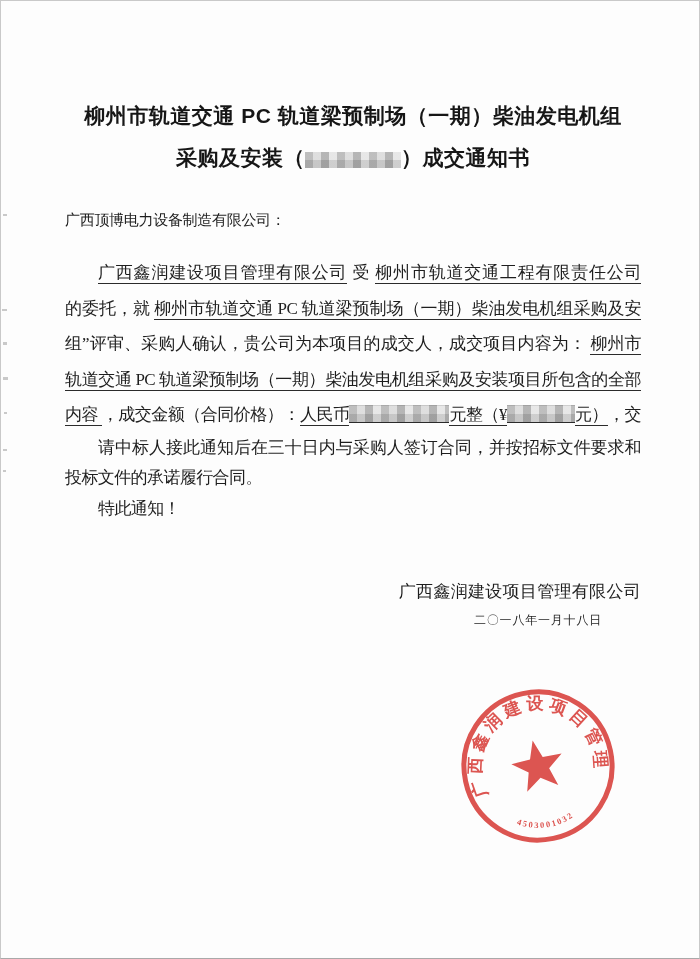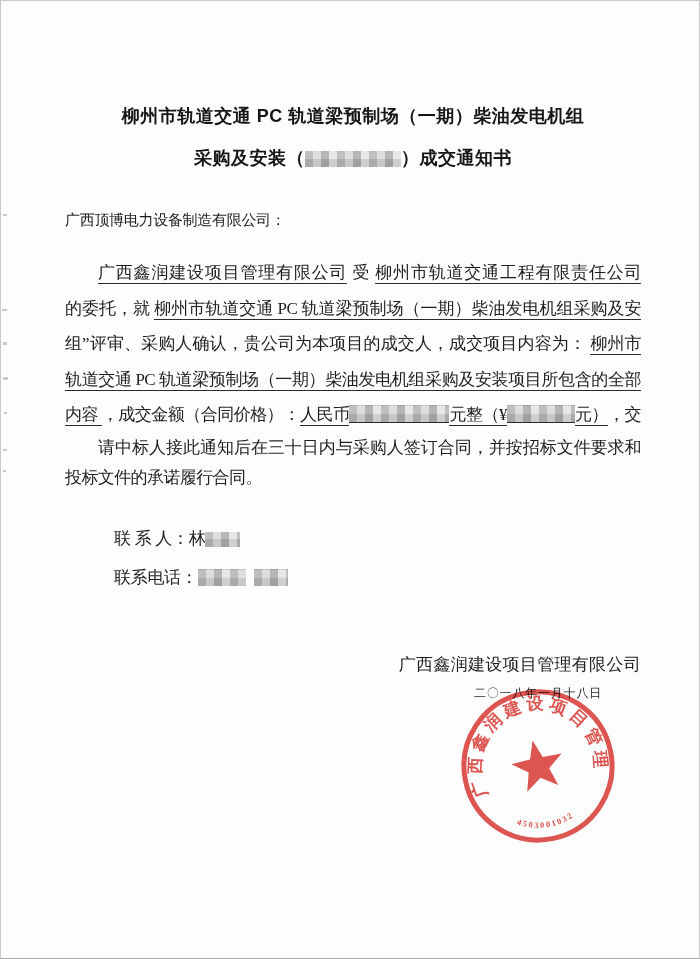--- a/index.html
+++ b/index.html
@@ -10,21 +10,21 @@
     border:1px solid #c9c9c9;
     border-bottom-color:#a9a9a9;
     overflow:hidden;
     font-family:"Liberation Serif","DejaVu Serif",serif;
     color:#1e1e1e;
   }
   .doc{position:absolute;left:64px;right:58px;top:0;}
   .doc-title{
     font-family:"Liberation Sans","DejaVu Sans",sans-serif;
     font-weight:700;
-    font-size:18px;
+    font-size:21px;
     letter-spacing:.5px;
     text-align:center;
     line-height:30px;
     color:#161616;
   }
   .doc-title.first{margin-top:100px;}
   .doc-title.second{margin-top:12px;}
   .addressee{
     margin-top:32px;
     font-size:15px;
@@ -85,26 +85,23 @@
     <div class="addressee">广西顶博电力设备制造有限公司：</div>
 
     <div class="body-lines">
         <div class="line indent j"><span class="u">广西鑫润建设项目管理有限公司</span><span> 受 </span><span class="u">柳州市轨道交通工程有限责任公司</span></div>
         <div class="line j"><span>的委托，就 </span><span class="u">柳州市轨道交通 PC 轨道梁预制场（一期）柴油发电机组采购及安</span></div>
         <div class="line j"><span>组”评审、采购人确认，贵公司为本项目的成交人，成交项目内容为： </span><span class="u">柳州市</span></div>
         <div class="line j"><span class="u">轨道交通 PC 轨道梁预制场（一期）柴油发电机组采购及安装项目所包含的全部</span></div>
         <div class="line j"><span class="u">内容 </span><span>，成交金额（合同价格）：</span><span class="u">人民币</span><span class="mosaic u" style="width: 100px; height: 16px;"></span><span class="u">元整（¥</span><span class="mosaic u" style="width: 68px; height: 16px;"></span><span class="u">元）</span><span>，交</span></div>
         <div class="line indent j tight"><span>请中标人接此通知后在三十日内与采购人签订合同，并按招标文件要求和</span></div>
         <div class="line tight"><span>投标文件的承诺履行合同。</span></div>
+        <div class="line indent tight"><span>特此通知！</span></div>
       </div>
 
-    <div class="contact-lines">
-        <div class="line gap-top"><span>联 系 人：林</span><span class="mosaic" style="width: 35px; height: 15px;"></span></div>
-        <div class="line"><span>联系电话：</span><span class="mosaic" style="width: 48px; height: 17px;"></span><span style="display: inline-block; width: 8px;"></span><span class="mosaic" style="width: 34px; height: 17px;"></span></div>
-      </div>
 
     <div class="signature">
       <div class="sig-company">广西鑫润建设项目管理有限公司</div>
       <div class="sig-date">二〇一八年一月十八日</div>
     </div>
 
   </div>
 
   <svg class="stamp" viewBox="0 0 172 172" aria-hidden="true" style="color: rgb(216, 52, 47);">
     <circle cx="86" cy="86" r="74" fill="none" stroke="currentColor" stroke-width="5"></circle>

